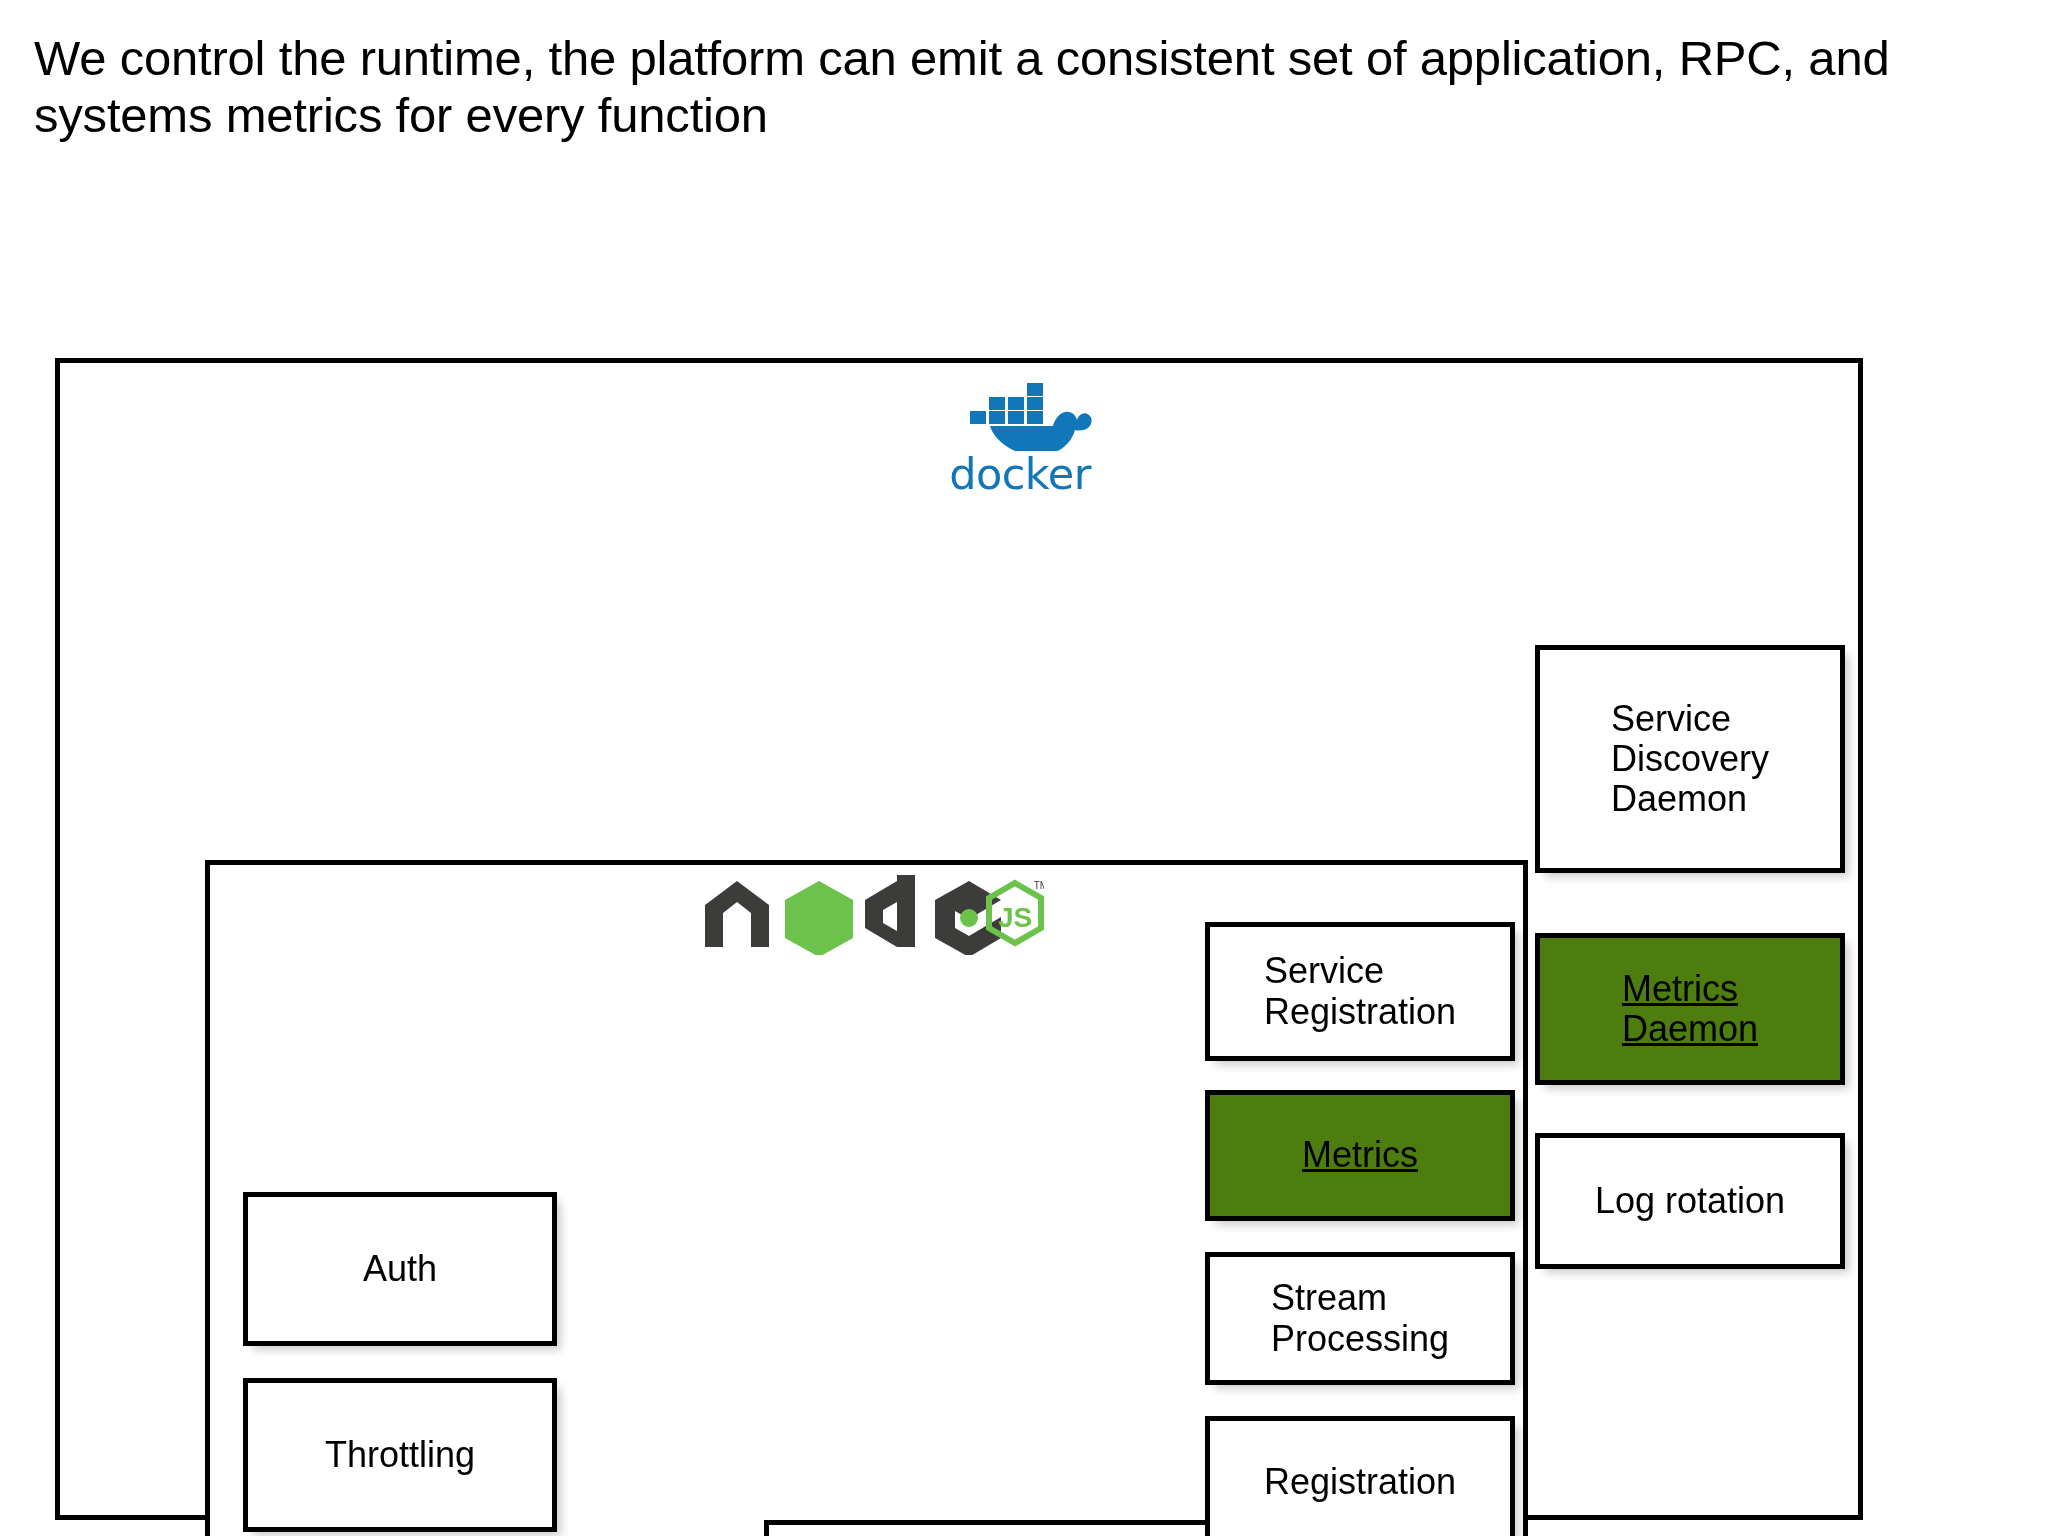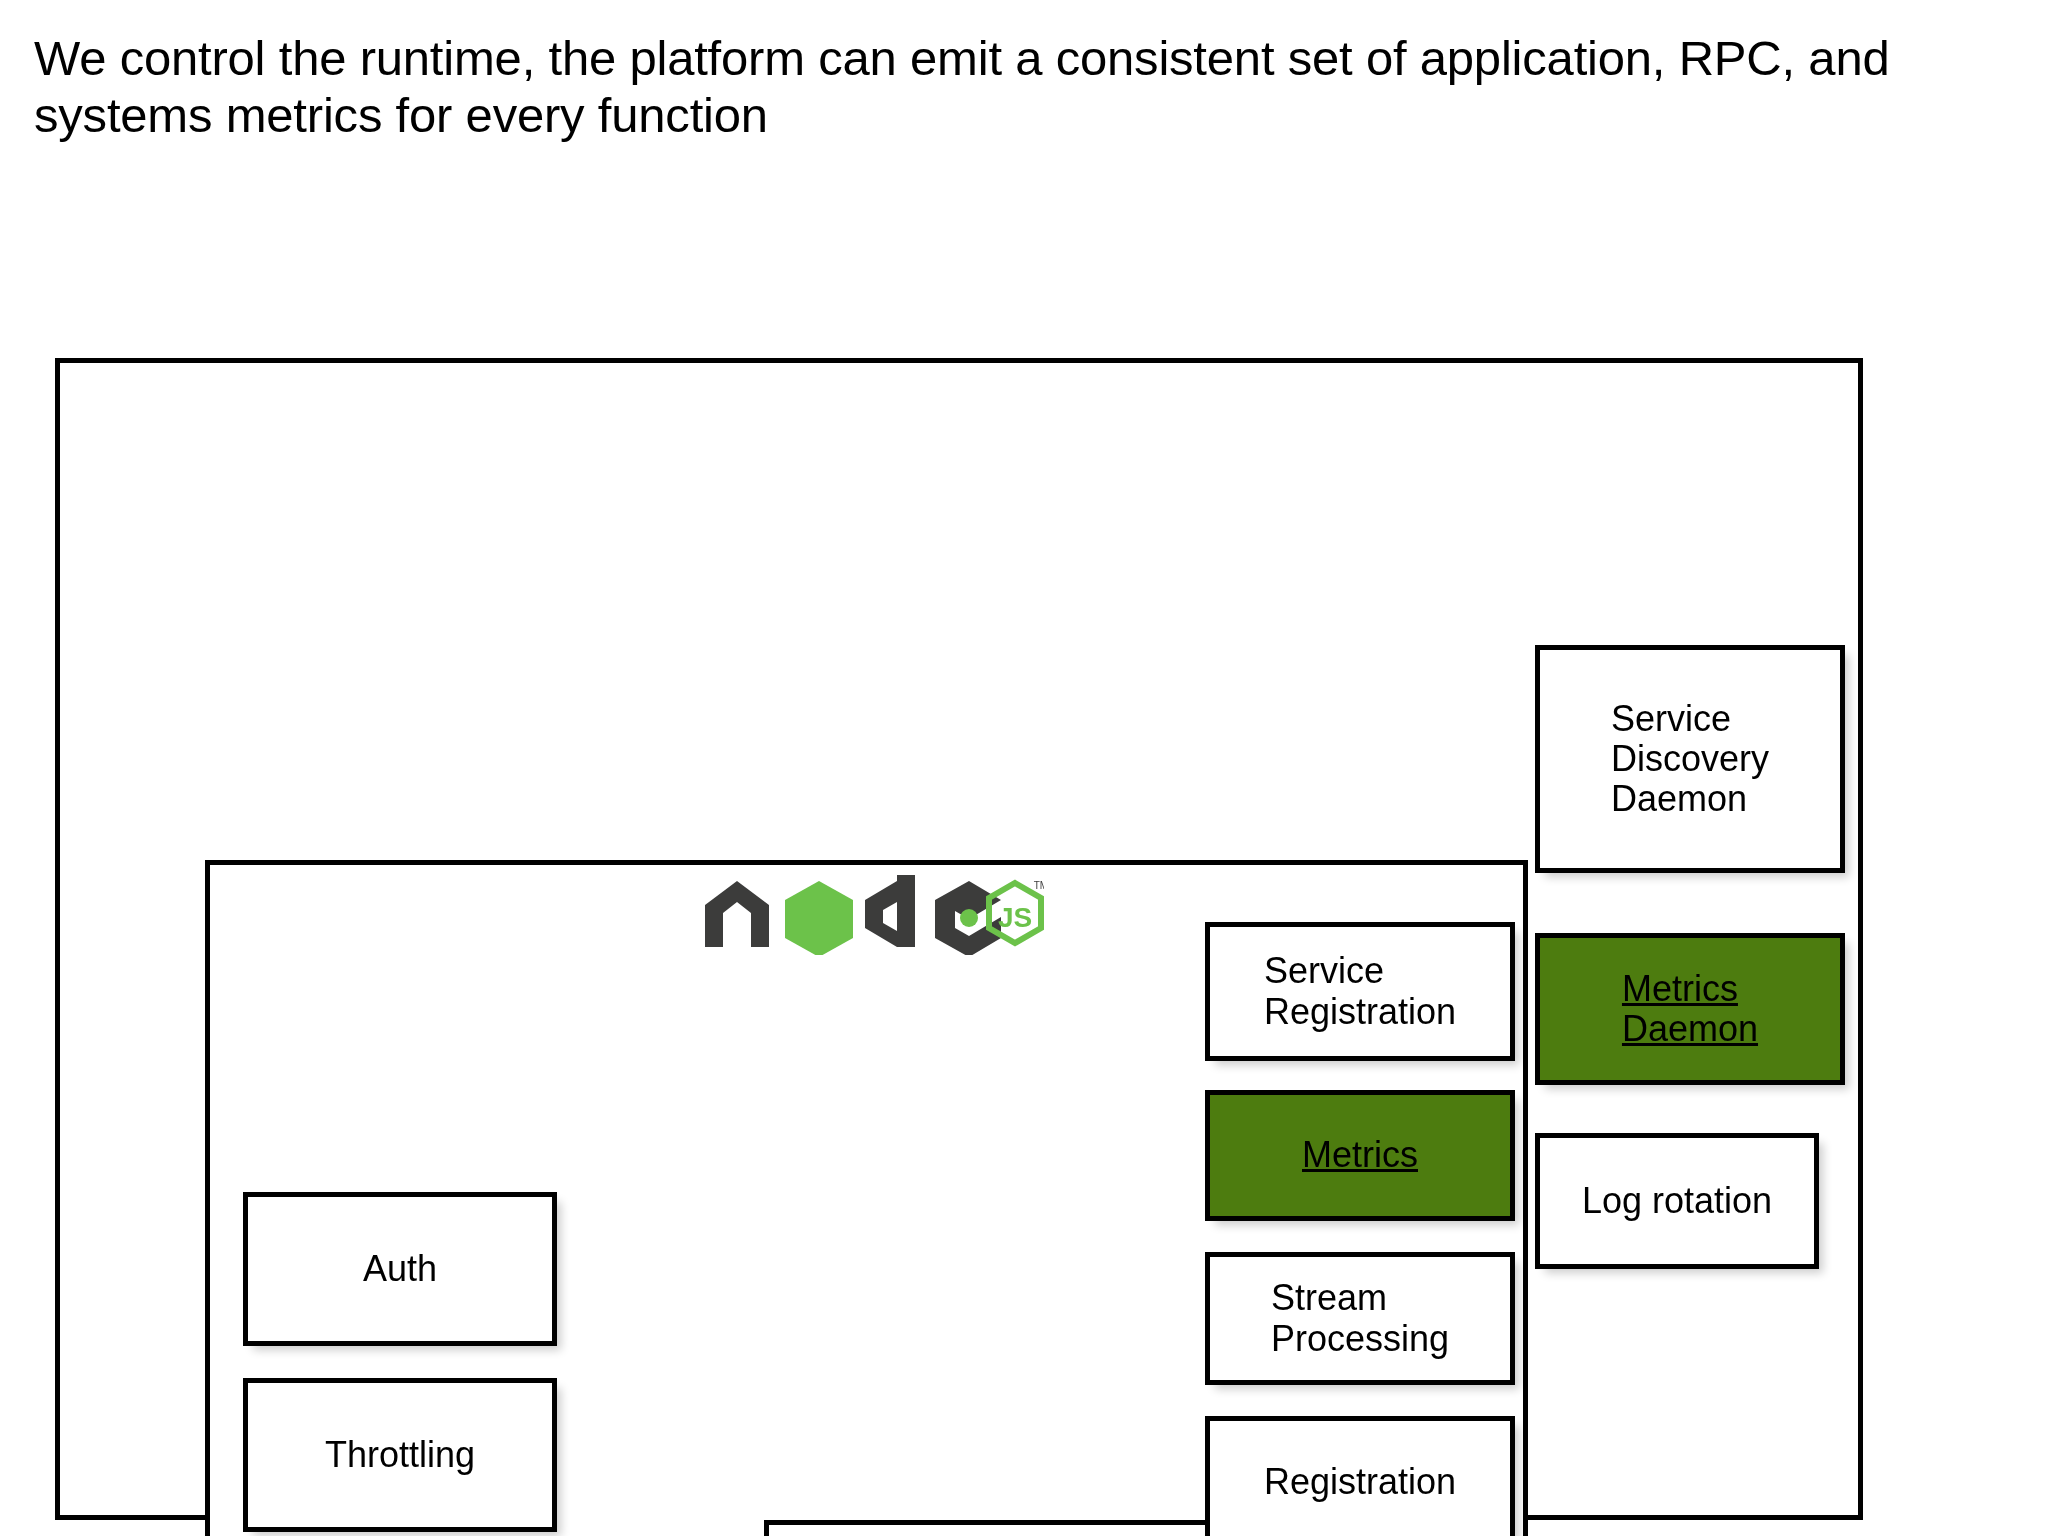--- a/index.html
+++ b/index.html
@@ -126,29 +126,45 @@
 
   
   #box-service-registration { left: 995px; top: 57px;  width: 310px; height: 139px; }
   #box-metrics              { left: 995px; top: 225px; width: 310px; height: 131px; }
   #box-stream-processing    { left: 995px; top: 387px; width: 310px; height: 133px; }
   #box-configuration        { left: 995px; top: 551px; width: 310px; height: 133px; }
 
   
   #box-service-discovery-daemon { left: 1475px; top: 282px; width: 310px; height: 228px; }
   #box-metrics-daemon           { left: 1475px; top: 570px; width: 310px; height: 152px; }
-  #box-log-rotation             { left: 1475px; top: 770px; width: 284px; height: 136px; }
+  #box-log-rotation             { left: 1475px; top: 770px; width: 310px; height: 136px; }
 </style>
 </head>
 <body>
 
 <div id="slide-title">We control the runtime, the platform can emit a consistent set of application, RPC, and systems metrics for every function</div>
 
 <div id="docker-container">
 
+  <div id="docker-logo">
+    <svg width="210" height="76" viewBox="0 0 210 76" xmlns="http://www.w3.org/2000/svg" aria-hidden="true">
+      <g fill="#1277B8">
+        <rect x="55" y="36" width="16" height="13"></rect>
+        <rect x="74" y="36" width="16" height="13"></rect>
+        <rect x="93" y="36" width="16" height="13"></rect>
+        <rect x="112" y="36" width="16" height="13"></rect>
+        <rect x="74" y="22" width="16" height="13"></rect>
+        <rect x="93" y="22" width="16" height="13"></rect>
+        <rect x="112" y="22" width="16" height="13"></rect>
+        <rect x="112" y="8" width="16" height="13"></rect>
+        <path d="M52 51 h86 c0 0 3 -12 12 -14 c6 -1.5 11 3 12 8 c1.5 -5 7 -9 12 -5 c4 3 3 9 0 12 c-4 4 -10 4 -14 3 c-3 11 -12 21 -26 24 c-9 2 -20 2 -29 -1 c-18 -6 -28 -19 -30 -27 z"></path>
+      </g>
+    </svg>
+    <div id="docker-wordmark">docker</div>
+  </div>
 
   <div id="node-container">
 
     <div id="node-logo">
       <svg width="347" height="80" viewBox="0 0 347 80" xmlns="http://www.w3.org/2000/svg" aria-hidden="true">
 
         <path d="M8 72 V30 L40 6 L72 30 V72 H54 V38 L40 27 L26 38 V72 Z" fill="#3C3C3B"></path>
 
         <path d="M122 6 L156 25 V63 L122 82 L88 63 V25 Z" fill="#6CC24A"></path>
 

